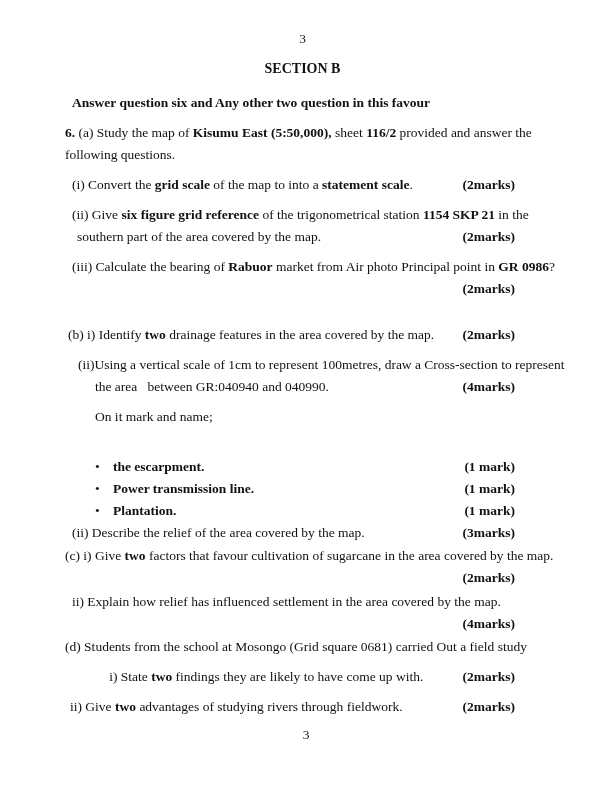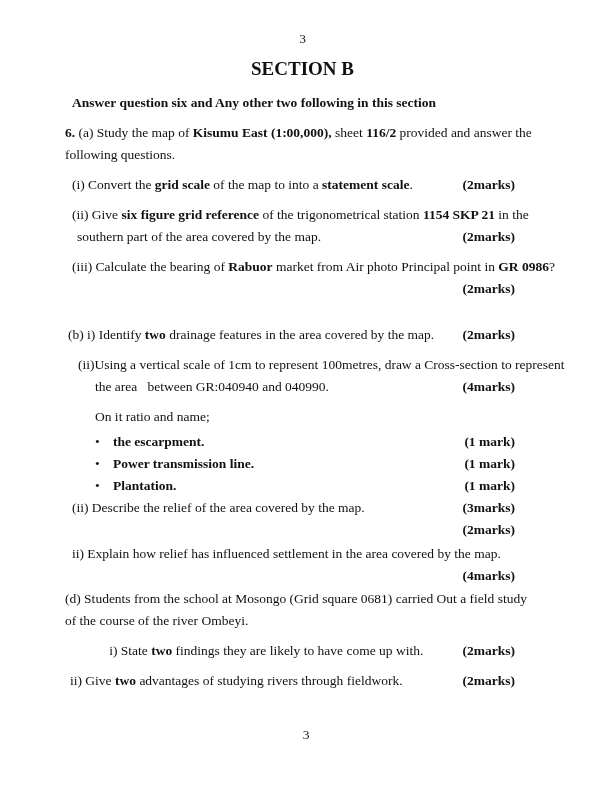--- a/index.html
+++ b/index.html
@@ -13,21 +13,21 @@
     font-size: 13.5px;
     color: #111111;
     padding: 28px 72px 0 65px;
     overflow: hidden;
   }
   .page-number { text-align: center; line-height: 22px; }
   .page-number.bottom { position: absolute; top: 724px; left: 0; width: 100%; }
   .section-title {
     text-align: center;
     font-weight: bold;
-    font-size: 19px;
+    font-size: 14px;
     margin: 8px 0 0 0;
     line-height: 22px;
   }
   .instruction {
     font-weight: bold;
     margin: 12px 0 0 7px;
     line-height: 22px;
   }
   .doc-body { margin-top: 0; }
   .line { display: flex; align-items: baseline; line-height: 22px; }
@@ -42,25 +42,25 @@
   }
 </style>
 </head>
 <body>
 
 <div class="page">
   <div class="page-number top">3</div>
 
   <h1 class="section-title">SECTION B</h1>
 
-  <p class="instruction">Answer question six and Any other two following in this section</p>
+  <p class="instruction">Answer question six and Any other two question in this favour</p>
 
   <div class="doc-body">
       <div class="line" style="margin-top: 8px;">
-        <p class="text"><span class="b">6. </span><span>(a) Study the map of </span><span class="b">Kisumu East (1:00,000),</span><span> sheet </span><span class="b">116/2</span><span> provided and answer the</span></p>
+        <p class="text"><span class="b">6. </span><span>(a) Study the map of </span><span class="b">Kisumu East (5:50,000),</span><span> sheet </span><span class="b">116/2</span><span> provided and answer the</span></p>
       </div>
       <div class="line">
         <p class="text"><span>following questions.</span></p>
       </div>
       <div class="line" style="margin-top: 8px;">
         <p class="text" style="margin-left: 7px;"><span>(i) Convert the </span><span class="b">grid scale</span><span> of the map to into a </span><span class="b">statement scale</span><span>.</span></p>
         <span class="marks">(2marks)</span>
       </div>
       <div class="line" style="margin-top: 8px;">
         <p class="text" style="margin-left: 7px;"><span>(ii) Give </span><span class="b">six figure grid reference</span><span> of the trigonometrical station </span><span class="b">1154 SKP 21</span><span> in the</span></p>
@@ -81,54 +81,54 @@
         <span class="marks">(2marks)</span>
       </div>
       <div class="line" style="margin-top: 8px;">
         <p class="text" style="margin-left: 13px;"><span>(ii)Using a vertical scale of 1cm to represent 100metres, draw a Cross-section to represent</span></p>
       </div>
       <div class="line">
         <p class="text" style="margin-left: 30px;"><span>the area&nbsp;&nbsp; between GR:040940 and 040990.</span></p>
         <span class="marks">(4marks)</span>
       </div>
       <div class="line" style="margin-top: 8px;">
-        <p class="text" style="margin-left: 30px;"><span>On it ratio and name;</span></p>
+        <p class="text" style="margin-left: 30px;"><span>On it mark and name;</span></p>
       </div>
-      <div class="line" style="margin-top: 3px;">
+      <div class="line" style="margin-top: 28px;">
         <p class="text" style="margin-left: 30px;"><span class="bullet">•</span><span class="b">the escarpment.</span></p>
         <span class="marks">(1 mark)</span>
       </div>
       <div class="line">
         <p class="text" style="margin-left: 30px;"><span class="bullet">•</span><span class="b">Power transmission line.</span></p>
         <span class="marks">(1 mark)</span>
       </div>
       <div class="line">
         <p class="text" style="margin-left: 30px;"><span class="bullet">•</span><span class="b">Plantation.</span></p>
         <span class="marks">(1 mark)</span>
       </div>
       <div class="line" style="">
         <p class="text" style="margin-left: 7px;"><span>(ii) Describe the relief of the area covered by the map.</span></p>
         <span class="marks">(3marks)</span>
       </div>
+      <div class="line" style="margin-top: 1px;">
+        <p class="text"><span>(c) i) Give </span><span class="b">two</span><span> factors that favour cultivation of sugarcane in the area covered by the map.</span></p>
+      </div>
       <div class="line">
         <p class="text"></p>
         <span class="marks">(2marks)</span>
       </div>
       <div class="line" style="margin-top: 2px;">
         <p class="text" style="margin-left: 7px;"><span>ii) Explain how relief has influenced settlement in the area covered by the map.</span></p>
       </div>
       <div class="line">
         <p class="text"></p>
         <span class="marks">(4marks)</span>
       </div>
       <div class="line" style="margin-top: 1px;">
         <p class="text"><span>(d) Students from the school at Mosongo (Grid square 0681) carried Out a field study</span></p>
-      </div>
-      <div class="line">
-        <p class="text"><span>of the course of the river Ombeyi.</span></p>
       </div>
       <div class="line" style="margin-top: 8px; text-align: center;">
         <p class="text" style="margin-left: 5px;"><span>i) State </span><span class="b">two</span><span> findings they are likely to have come up with.</span></p>
         <span class="marks">(2marks)</span>
       </div>
       <div class="line" style="margin-top: 8px; gap: 39px;">
         <p class="text" style="margin-left: 5px;"><span>ii) Give </span><span class="b">two</span><span> advantages of studying rivers through fieldwork.</span></p>
         <span class="marks">(2marks)</span>
       </div>
     </div>

